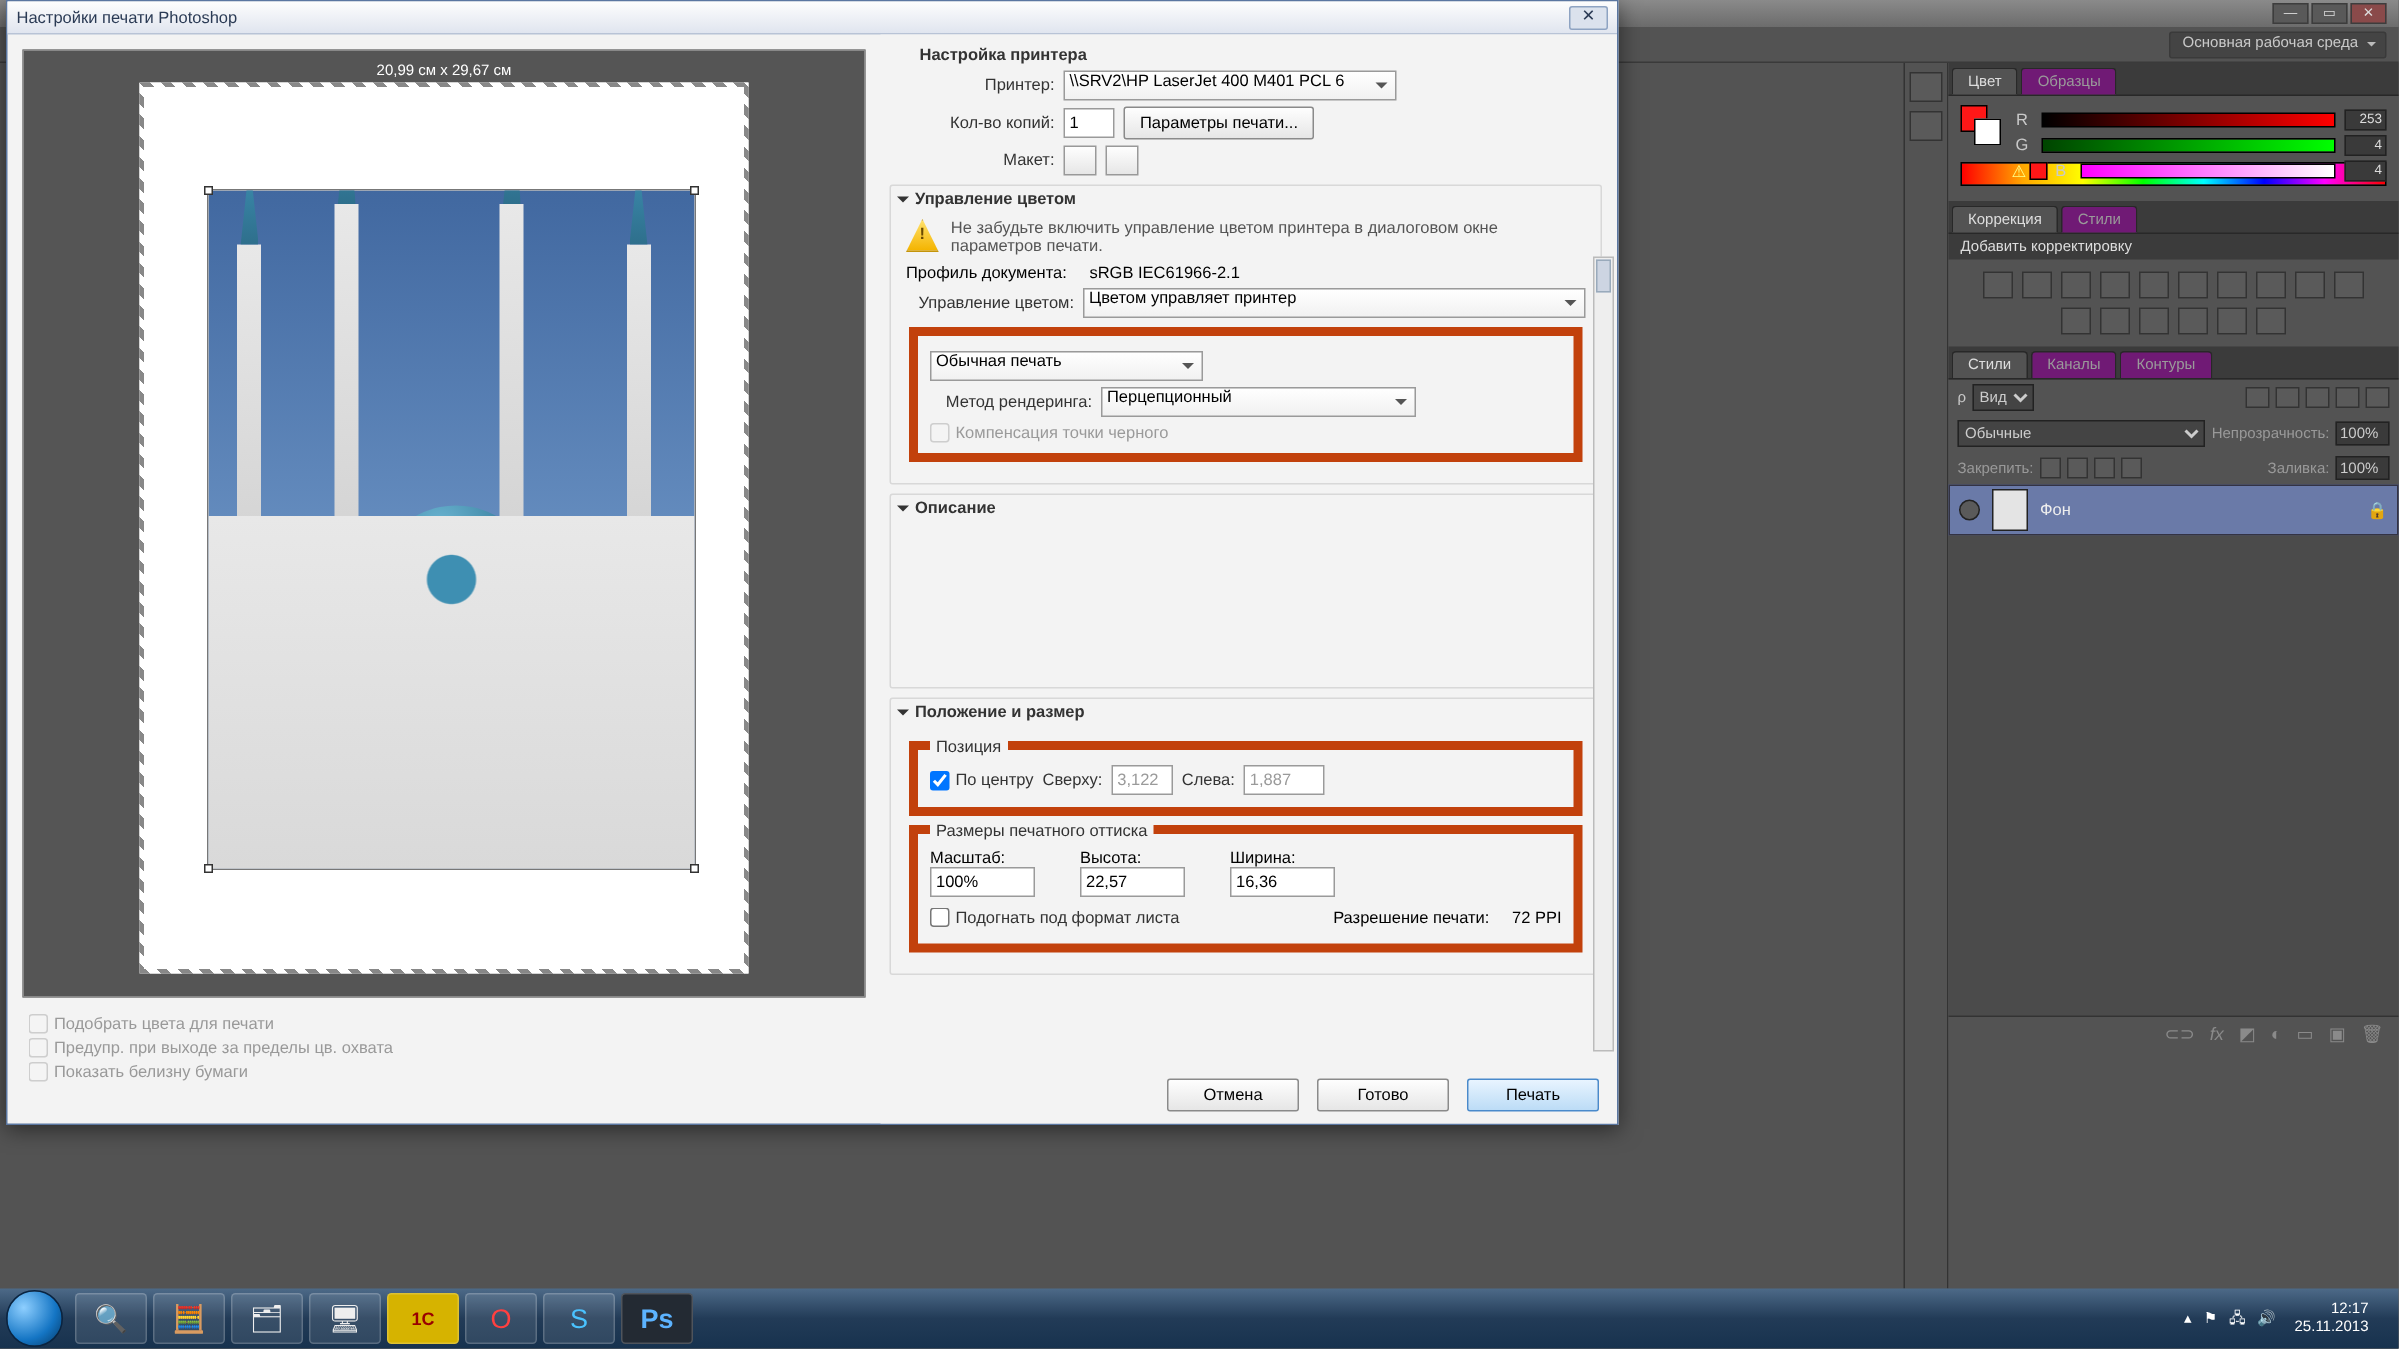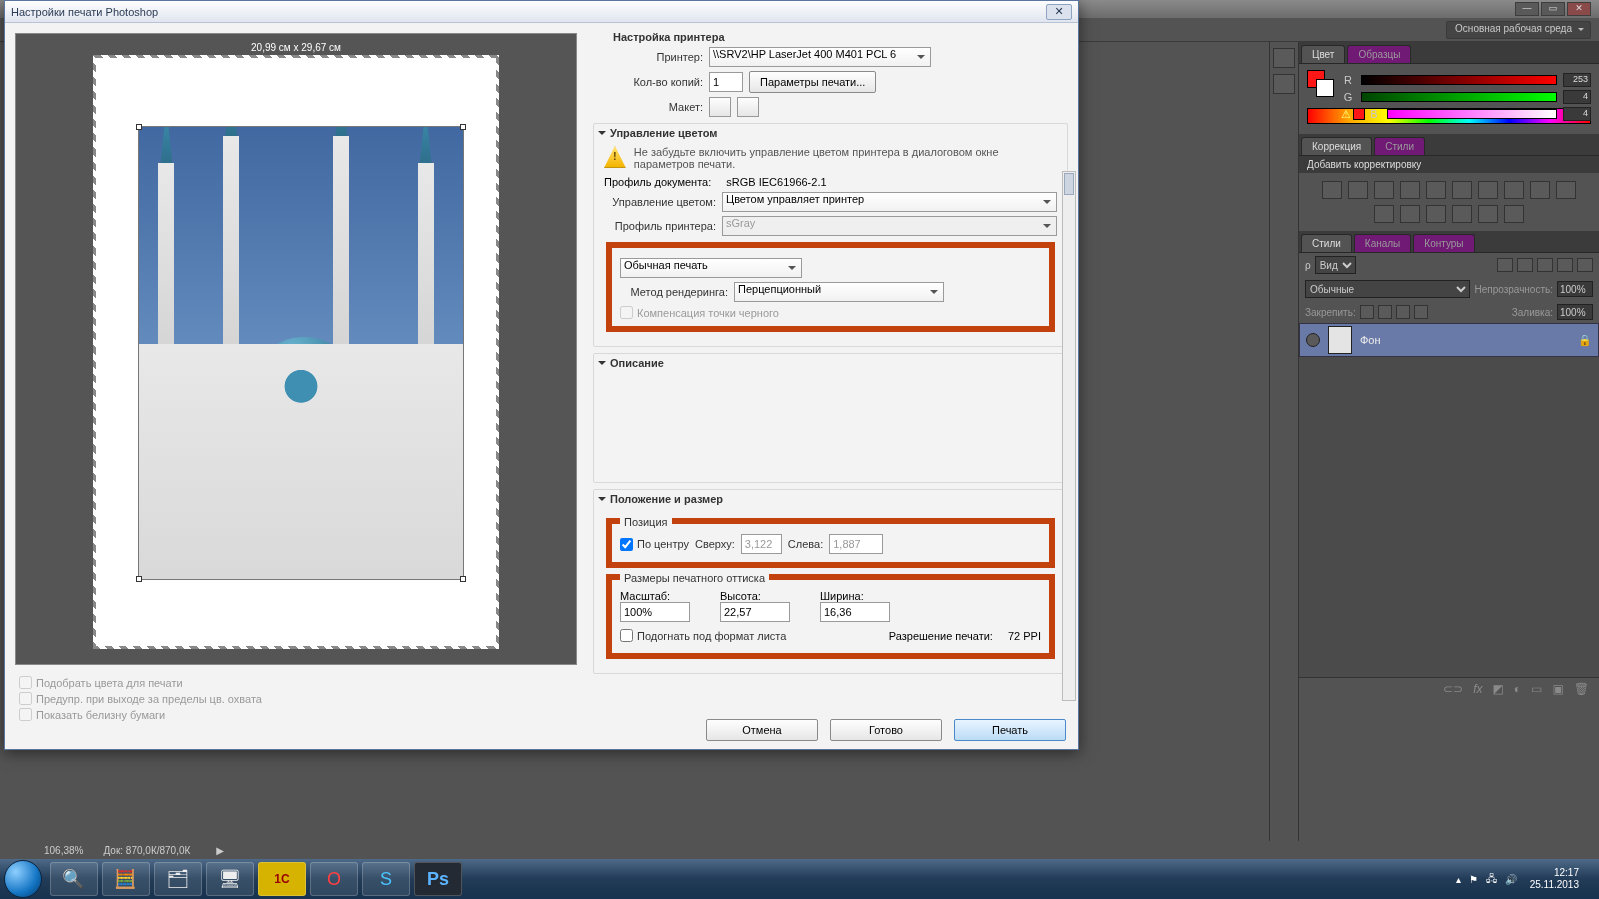--- a/index.html
+++ b/index.html
@@ -103,21 +103,21 @@
   .section{border:1px solid #d8d8d8;border-radius:2px;margin:6px 0;background:#f3f3f3;}
   .sec-hdr{display:flex;align-items:center;gap:4px;padding:3px 4px;font-weight:bold;color:#333;}
   .tri{width:0;height:0;border:4px solid transparent;border-top-color:#333;margin-top:3px;}
   .sec-body{padding:4px 10px 8px 10px;}
   .warn{display:flex;gap:8px;align-items:flex-start;}
   .warn-ic{width:24px;height:22px;background:linear-gradient(#ffe06a,#f4b400);clip-path:polygon(50% 0,100% 100%,0 100%);position:relative;border:1px solid #c4940a;}
   .warn-ic:after{content:"!";position:absolute;left:0;right:0;top:3px;text-align:center;font-weight:bold;color:#6b4a00;}
   .fieldset{border:6px solid #c2410c;margin:6px 2px;padding:6px 8px 4px 8px;position:relative;}
   .fieldset .legend{position:absolute;top:-8px;left:8px;background:#f3f3f3;padding:0 4px;color:#333;}
   .dlg-footer{position:absolute;bottom:8px;left:0;right:12px;display:flex;justify-content:flex-end;gap:12px;}
-  .dlg-footer .btn{width:112px;}
+  .dlg-footer .btn{width:88px;}
   .disabled{color:#9a9a9a;}
   .disabled .sel,.disabled .inp{background:#efefef;color:#9a9a9a;}
 </style>
 </head>
 <body>
 
 <div class="ps-app">
   <div class="ps-topbar">
     <span class="spacer"></span>
     <div class="winbtns">
@@ -243,25 +243,20 @@
           <span>◐</span>
           <span>▭</span>
           <span>▣</span>
           <span>🗑</span>
         </div>
       </div>
 
     </div>
   </div>
 
-  <div class="ps-status">
-    <span>106,38%</span>
-    <span>Док: 870,0К/870,0К</span>
-    <span class="arrow">▶</span>
-  </div>
 
   <div class="taskbar">
     <div class="start-orb"></div>
     <div class="tbtn">🔍</div>
     <div class="tbtn">🧮</div>
     <div class="tbtn">🗂</div>
     <div class="tbtn">🖥</div>
     <div class="tbtn" style="background:#d6b300;color:#900;font-weight:bold;font-size:12px">1C</div>
     <div class="tbtn" style="color:#ff4040">O</div>
     <div class="tbtn" style="color:#4ac3ff">S</div>
@@ -352,24 +347,20 @@
         <div class="sec-body">
           <div class="warn">
             <div class="warn-ic"></div>
             <div style="color:#555">Не забудьте включить управление цветом принтера в диалоговом окне параметров печати.</div>
           </div>
           <div class="row" style="margin-top:6px"><span>Профиль документа:</span>&nbsp;<span>sRGB IEC61966-2.1</span></div>
           <div class="row">
               <span class="lbl" style="width:112px">Управление цветом:</span>
               <div class="sel" style="flex:1">Цветом управляет принтер</div>
             </div>
-          <div class="row disabled">
-              <span class="lbl" style="width:112px">Профиль принтера:</span>
-              <div class="sel" style="flex:1">sGray</div>
-            </div>
           <div class="fieldset">
             <div class="row">
                 <div class="sel" style="width:182px">Обычная печать</div>
               </div>
             <div class="row">
                 <span class="lbl" style="width:108px">Метод рендеринга:</span>
                 <div class="sel" style="width:210px">Перцепционный</div>
               </div>
             <label class="chk disabled">
                 <input type="checkbox" disabled="" style="">

